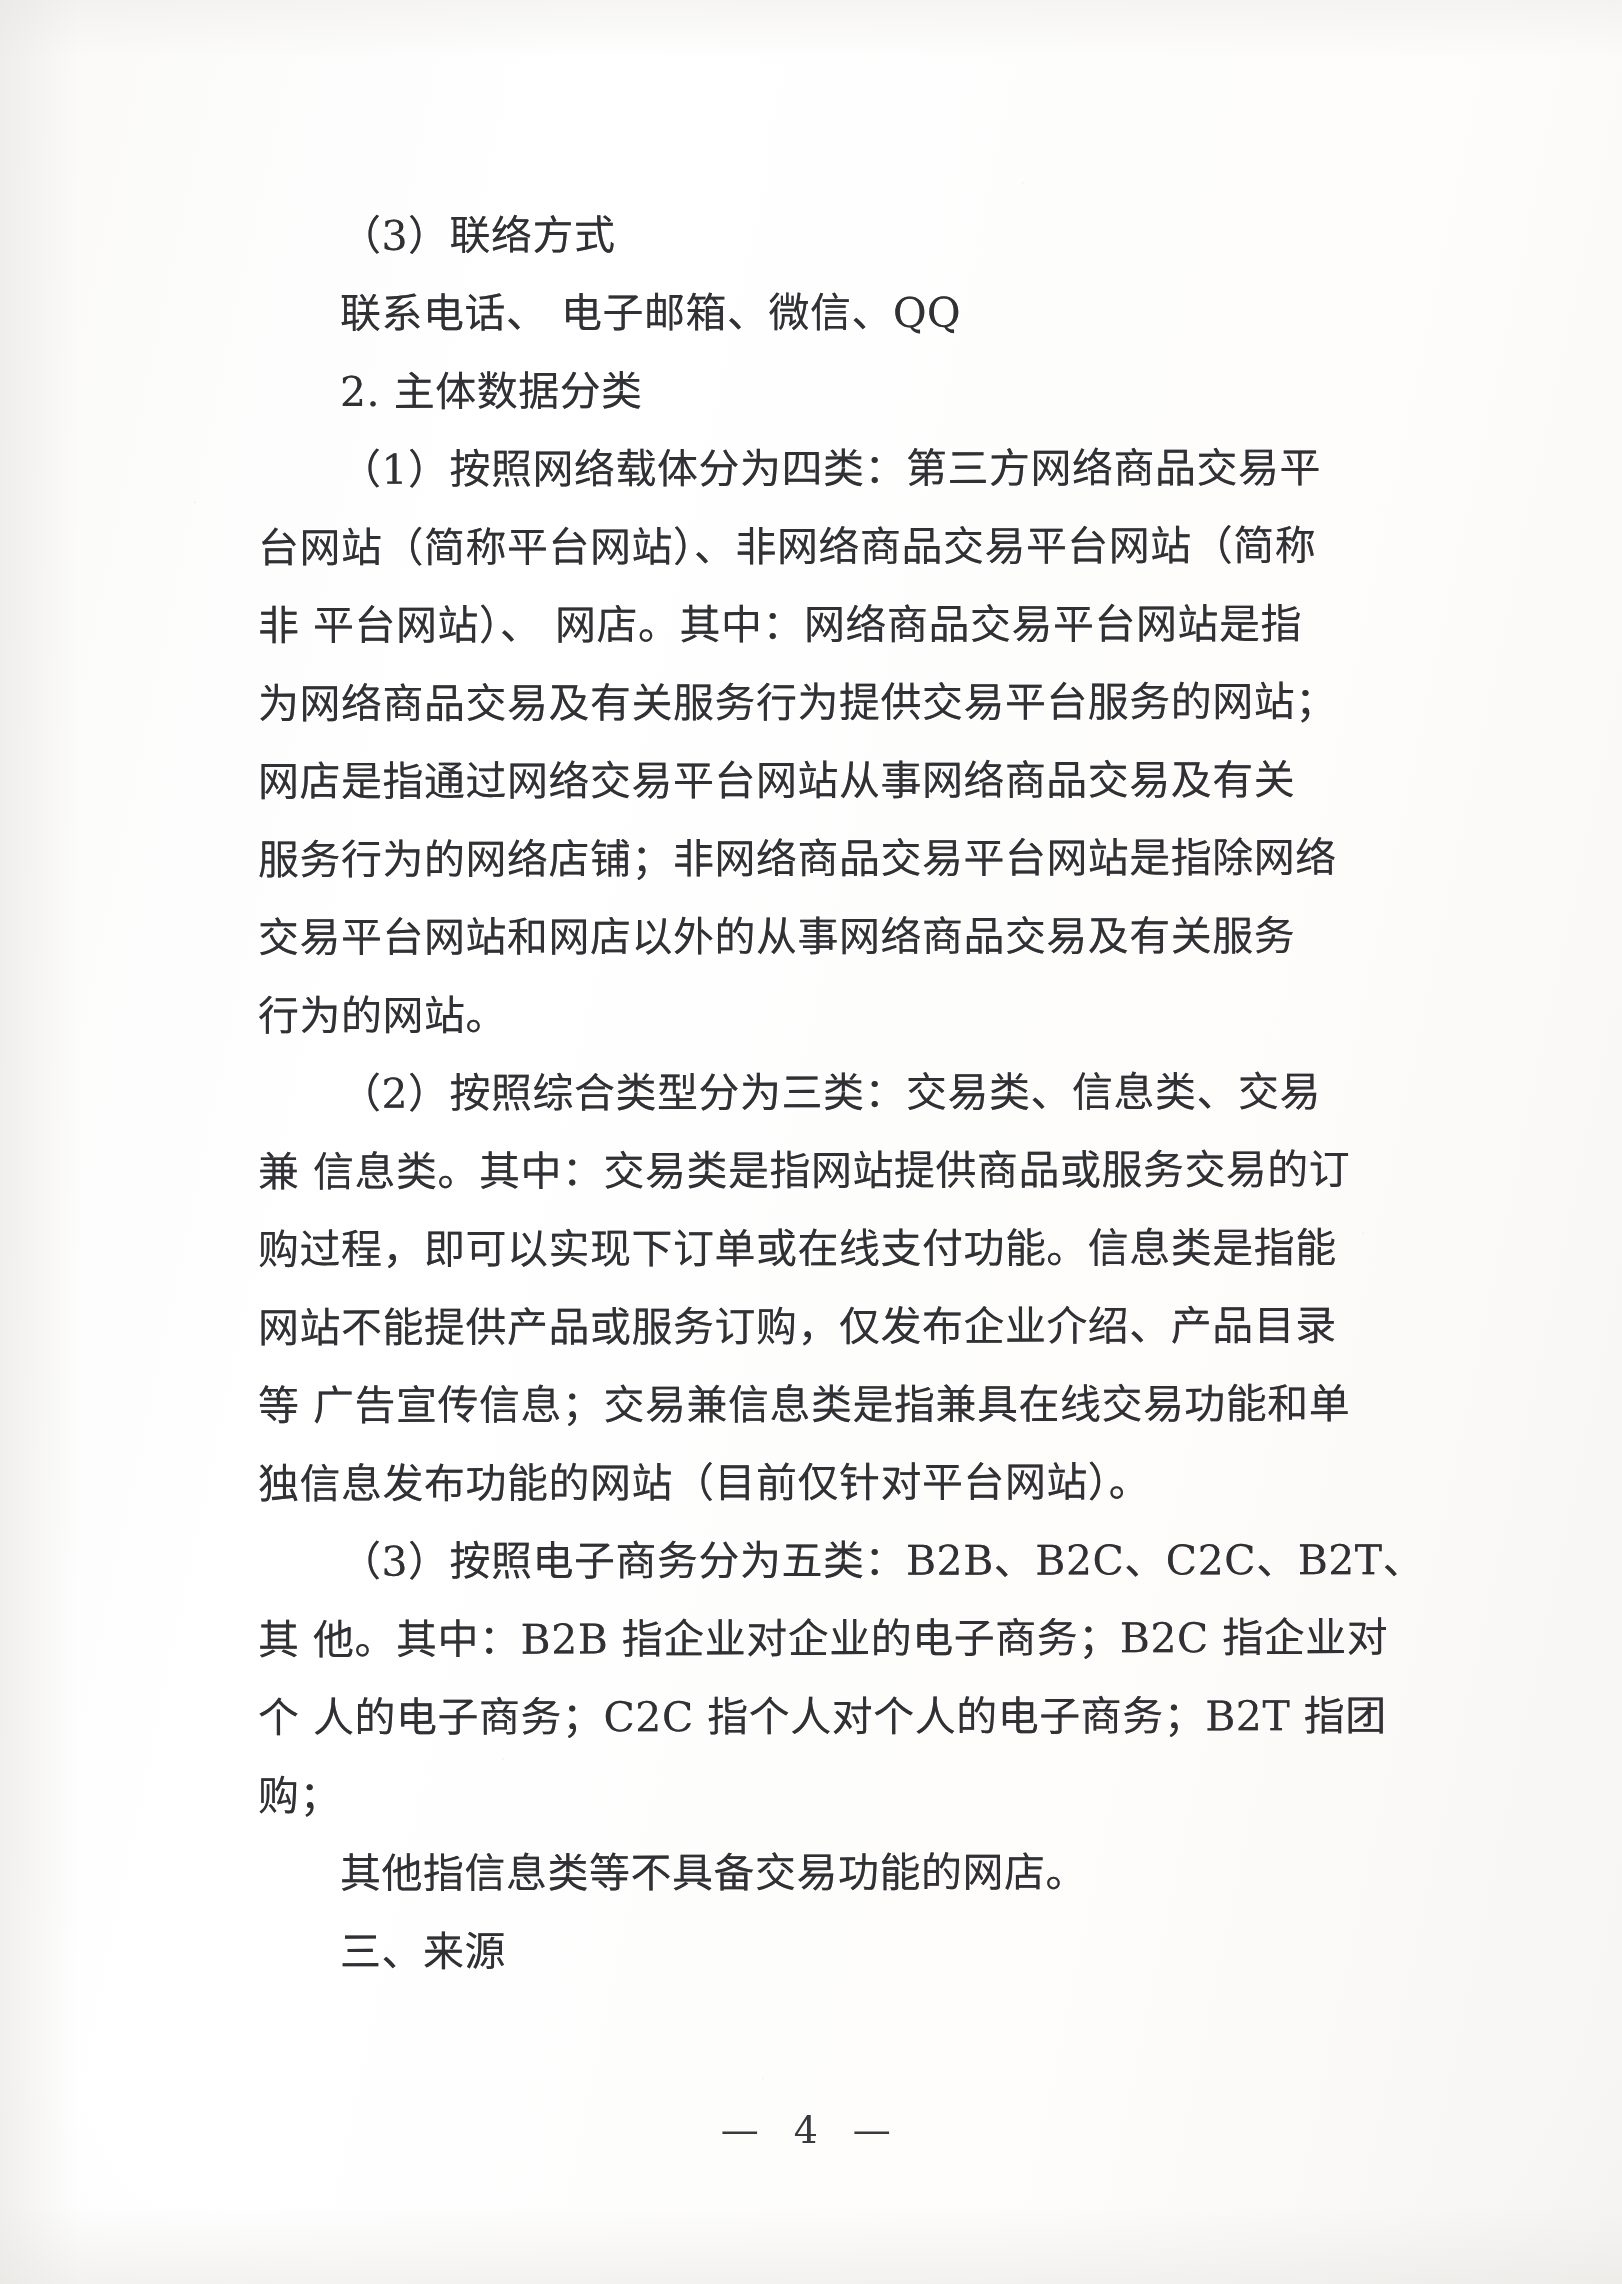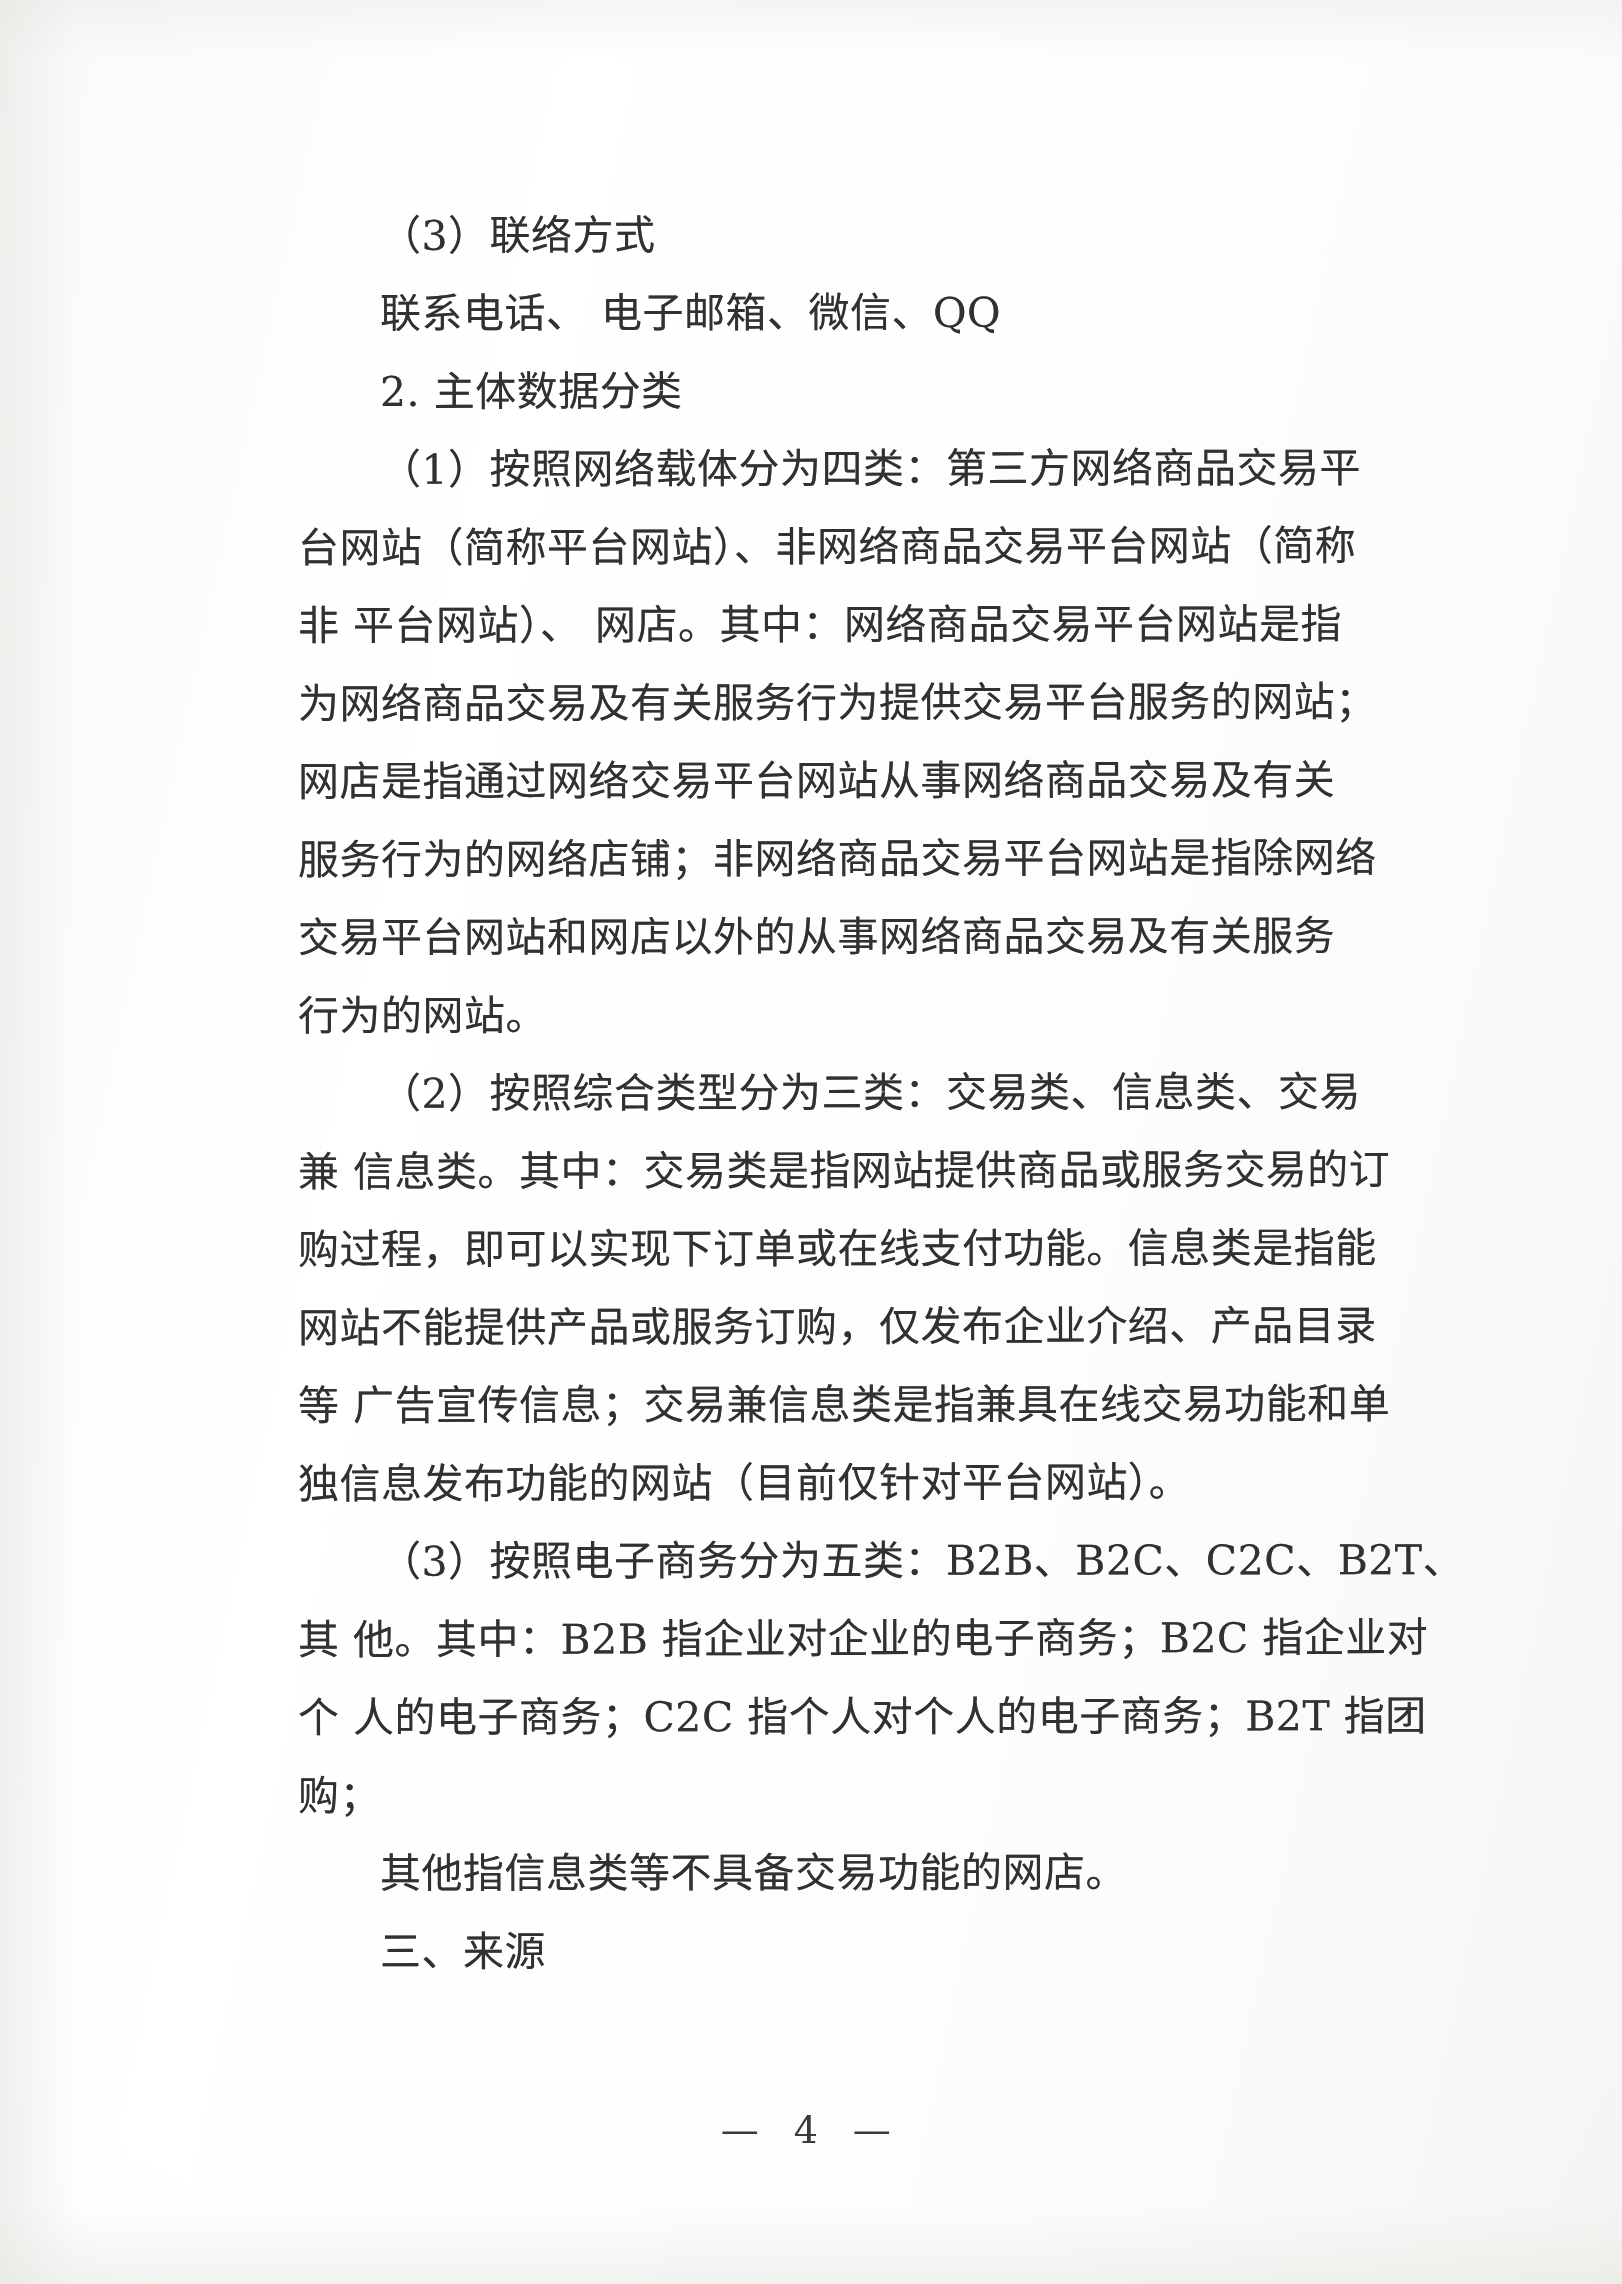--- a/index.html
+++ b/index.html
@@ -46,21 +46,20 @@
     height: 78px;
     background: linear-gradient(0deg, rgba(230,228,224,0.45) 0%, rgba(255,255,255,0) 100%);
     pointer-events: none;
   }
 
   .text-block {
     position: absolute;
     left: 258px;
     top: 196px;
     width: 1129px;
-    margin-left: 40px;
   }
 
   .doc-line {
     font-size: 41px;
     line-height: 78px;
     letter-spacing: 0.012em;
     white-space: pre;
     color: #303035;
     
     text-shadow: 0 0 0.5px rgba(48,48,53,0.55);

